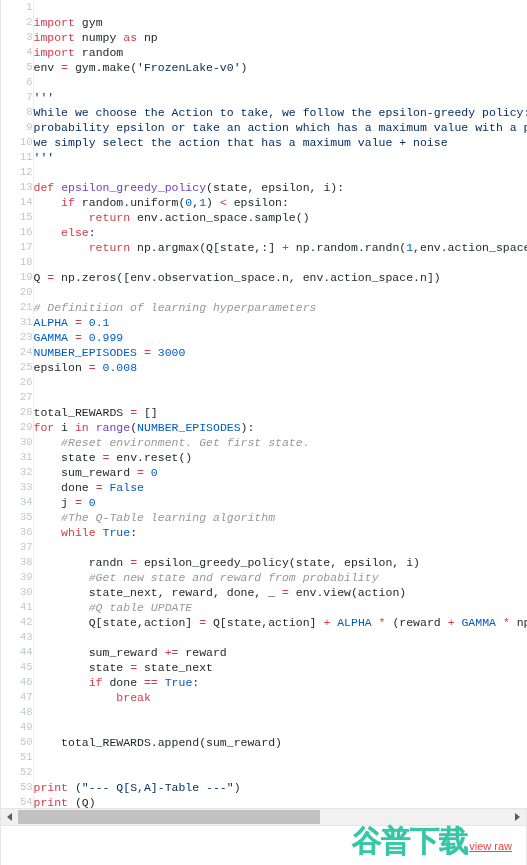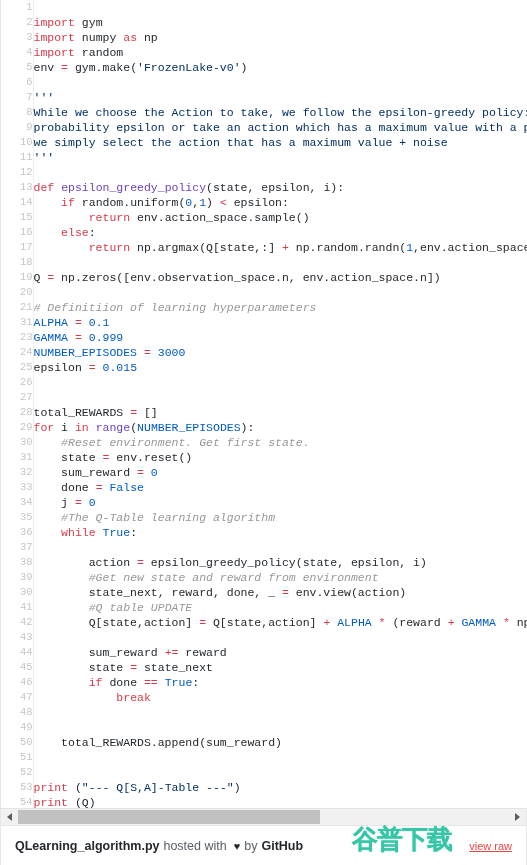--- a/index.html
+++ b/index.html
@@ -136,21 +136,21 @@
     font-size: 11px;
     color: #ef4444;
   }
 
   
   .watermark {
     position: absolute;
     left: 352px;
     top: 826px;
     font-family: "DejaVu Sans", sans-serif;
-    font-size: 26px;
+    font-size: 30px;
     font-weight: bold;
     color: #35c6a5;
     letter-spacing: -1px;
     line-height: 1;
     white-space: nowrap;
     text-shadow: 0 0 1px #35c6a5;
     pointer-events: none;
   }
 </style>
 </head>
@@ -252,21 +252,21 @@
           <tr>
             <td class="ln">23</td>
             <td class="lc"><span class="n">GAMMA</span><span class="p"> </span><span class="o">=</span><span class="p"> </span><span class="n">0.999</span></td>
           </tr>
           <tr>
             <td class="ln">24</td>
             <td class="lc"><span class="n">NUMBER_EPISODES</span><span class="p"> </span><span class="o">=</span><span class="p"> </span><span class="n">3000</span></td>
           </tr>
           <tr>
             <td class="ln">25</td>
-            <td class="lc"><span class="p">epsilon </span><span class="o">=</span><span class="p"> </span><span class="n">0.015</span></td>
+            <td class="lc"><span class="p">epsilon </span><span class="o">=</span><span class="p"> </span><span class="n">0.008</span></td>
           </tr>
           <tr>
             <td class="ln">26</td>
             <td class="lc">&nbsp;</td>
           </tr>
           <tr>
             <td class="ln">27</td>
             <td class="lc">&nbsp;</td>
           </tr>
           <tr>
@@ -304,25 +304,25 @@
           <tr>
             <td class="ln">36</td>
             <td class="lc"><span class="p">    </span><span class="k">while</span><span class="p"> </span><span class="n">True</span><span class="p">:</span></td>
           </tr>
           <tr>
             <td class="ln">37</td>
             <td class="lc">&nbsp;</td>
           </tr>
           <tr>
             <td class="ln">38</td>
-            <td class="lc"><span class="p">        action </span><span class="o">=</span><span class="p"> epsilon_greedy_policy(state, epsilon, i)</span></td>
+            <td class="lc"><span class="p">        randn </span><span class="o">=</span><span class="p"> epsilon_greedy_policy(state, epsilon, i)</span></td>
           </tr>
           <tr>
             <td class="ln">39</td>
-            <td class="lc"><span class="p">        </span><span class="c">#Get new state and reward from environment</span></td>
+            <td class="lc"><span class="p">        </span><span class="c">#Get new state and reward from probability</span></td>
           </tr>
           <tr>
             <td class="ln">30</td>
             <td class="lc"><span class="p">        state_next, reward, done, _ </span><span class="o">=</span><span class="p"> env.view(action)</span></td>
           </tr>
           <tr>
             <td class="ln">41</td>
             <td class="lc"><span class="p">        </span><span class="c">#Q table UPDATE</span></td>
           </tr>
           <tr>
@@ -387,25 +387,18 @@
     </div>
     <div class="sb-track">
       <div class="sb-thumb"></div>
     </div>
     <div class="sb-arrow right">
       <span class="tri"></span>
     </div>
   </div>
 
   <div class="gist-footer">
-    <div class="meta">
-      <span class="fname">QLearning_algorithm.py</span>
-      <span class="hosted">hosted with</span>
-      <span class="heart">♥</span>
-      <span class="byword">by</span>
-      <span class="gh">GitHub</span>
-    </div>
     <a class="viewraw" href="#">view raw</a>
   </div>
 
   <div class="watermark">谷普下载</div>
 
 </div>
 
 </body></html>

